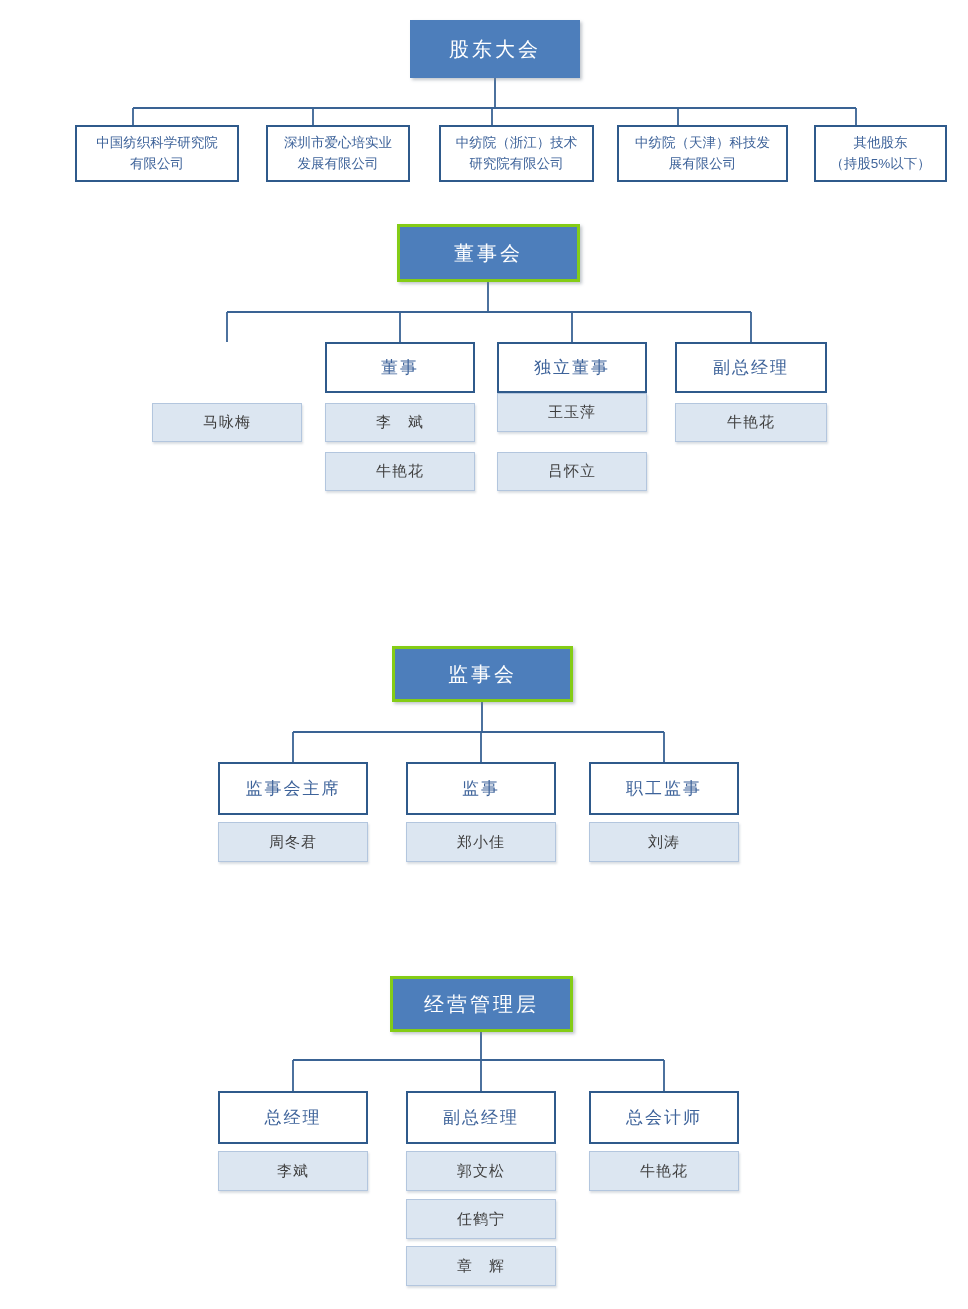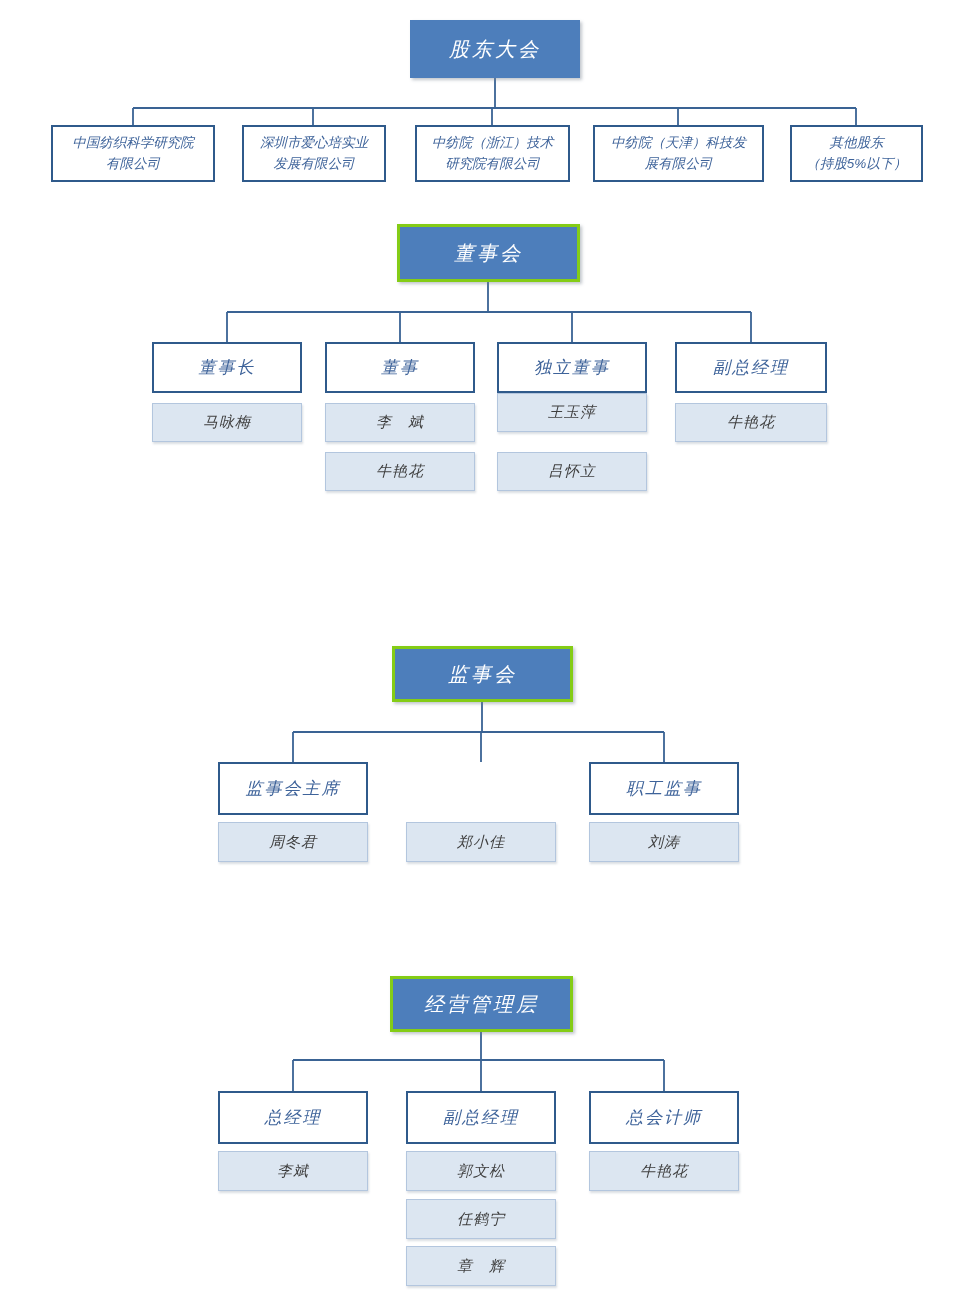--- a/index.html
+++ b/index.html
@@ -2,39 +2,38 @@
 <html><head>
 <meta charset="utf-8">
 <style>
   html,body{margin:0;padding:0;background:#ffffff;}
   #canvas{
     position:relative;
     width:968px;height:1309px;
     background:#ffffff;
     font-family:"Liberation Sans","DejaVu Sans",sans-serif;
     overflow:hidden;
-    font-style:italic;
   }
   .box{
     position:absolute;
     display:flex;align-items:center;justify-content:center;
     text-align:center;box-sizing:border-box;
     white-space:pre-line;
   }
   
   .hdr{
     background:#4d7ebb;color:#ffffff;
     font-size:20px;letter-spacing:3px;
     box-shadow:2px 2px 3px rgba(120,130,145,.45);
   }
   .hdr.bordered{border:3px solid #84cc16;}
   
   .co{
     background:#ffffff;border:2px solid #2f5a8b;color:#3e639a;
-    font-size:13.5px;line-height:1.55;
+    font-size:13.5px;line-height:1.55;margin-left:24px;
   }
   .role{
     background:#ffffff;border:2px solid #2f5a8b;color:#3e639a;
     font-size:17px;letter-spacing:2px;
   }
   
   .name{
     background:#dce6f1;border:1px solid #b3c6de;color:#3f3f3f;
     font-size:15px;letter-spacing:1px;
     box-shadow:1px 2px 2px rgba(150,160,175,.35);
@@ -67,35 +66,35 @@
 发展有限公司</div>
   <div class="box co" style="left:415px;top:125px;width:155px;height:57px">中纺院（浙江）技术
 研究院有限公司</div>
   <div class="box co" style="left:593px;top:125px;width:171px;height:57px">中纺院（天津）科技发
 展有限公司</div>
   <div class="box co" style="left:790px;top:125px;width:133px;height:57px">其他股东
 （持股5%以下）</div>
 
   <div class="box hdr bordered" style="left:397px;top:224px;width:183px;height:58px">董事会</div>
 
-  <div class="box role" style="left:152px;top:342px;width:150px;height:51px">董事长</div>
   <div class="box role" style="left:325px;top:342px;width:150px;height:51px">董事</div>
   <div class="box role" style="left:497px;top:342px;width:150px;height:51px">独立董事</div>
   <div class="box role" style="left:675px;top:342px;width:152px;height:51px">副总经理</div>
 
   <div class="box name" style="left:152px;top:403px;width:150px;height:39px">马咏梅</div>
   <div class="box name" style="left:325px;top:403px;width:150px;height:39px">李　斌</div>
   <div class="box name" style="left:325px;top:452px;width:150px;height:39px">牛艳花</div>
   <div class="box name" style="left:497px;top:393px;width:150px;height:39px">王玉萍</div>
   <div class="box name" style="left:497px;top:452px;width:150px;height:39px">吕怀立</div>
   <div class="box name" style="left:675px;top:403px;width:152px;height:39px">牛艳花</div>
 
   <div class="box hdr bordered" style="left:392px;top:646px;width:181px;height:56px">监事会</div>
 
   <div class="box role" style="left:218px;top:762px;width:150px;height:53px">监事会主席</div>
+  <div class="box role" style="left:406px;top:762px;width:150px;height:53px">监事</div>
   <div class="box role" style="left:589px;top:762px;width:150px;height:53px">职工监事</div>
 
   <div class="box name" style="left:218px;top:822px;width:150px;height:40px">周冬君</div>
   <div class="box name" style="left:406px;top:822px;width:150px;height:40px">郑小佳</div>
   <div class="box hdr bordered" style="left:390px;top:976px;width:183px;height:56px">经营管理层</div>
 
   <div class="box name" style="left:589px;top:822px;width:150px;height:40px">刘涛</div>
 
   <div class="box role" style="left:218px;top:1091px;width:150px;height:53px">总经理</div>
   <div class="box role" style="left:589px;top:1091px;width:150px;height:53px">总会计师</div>

